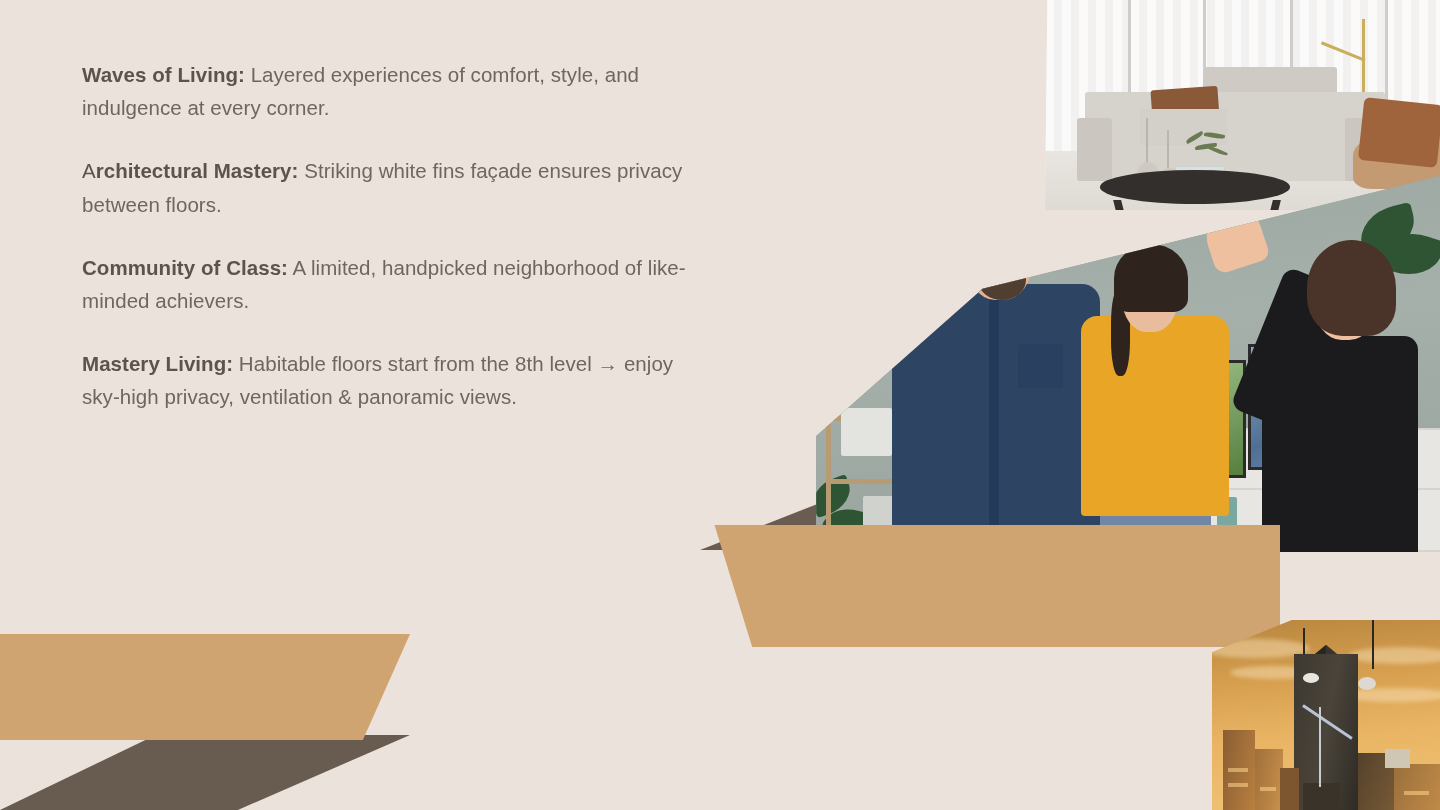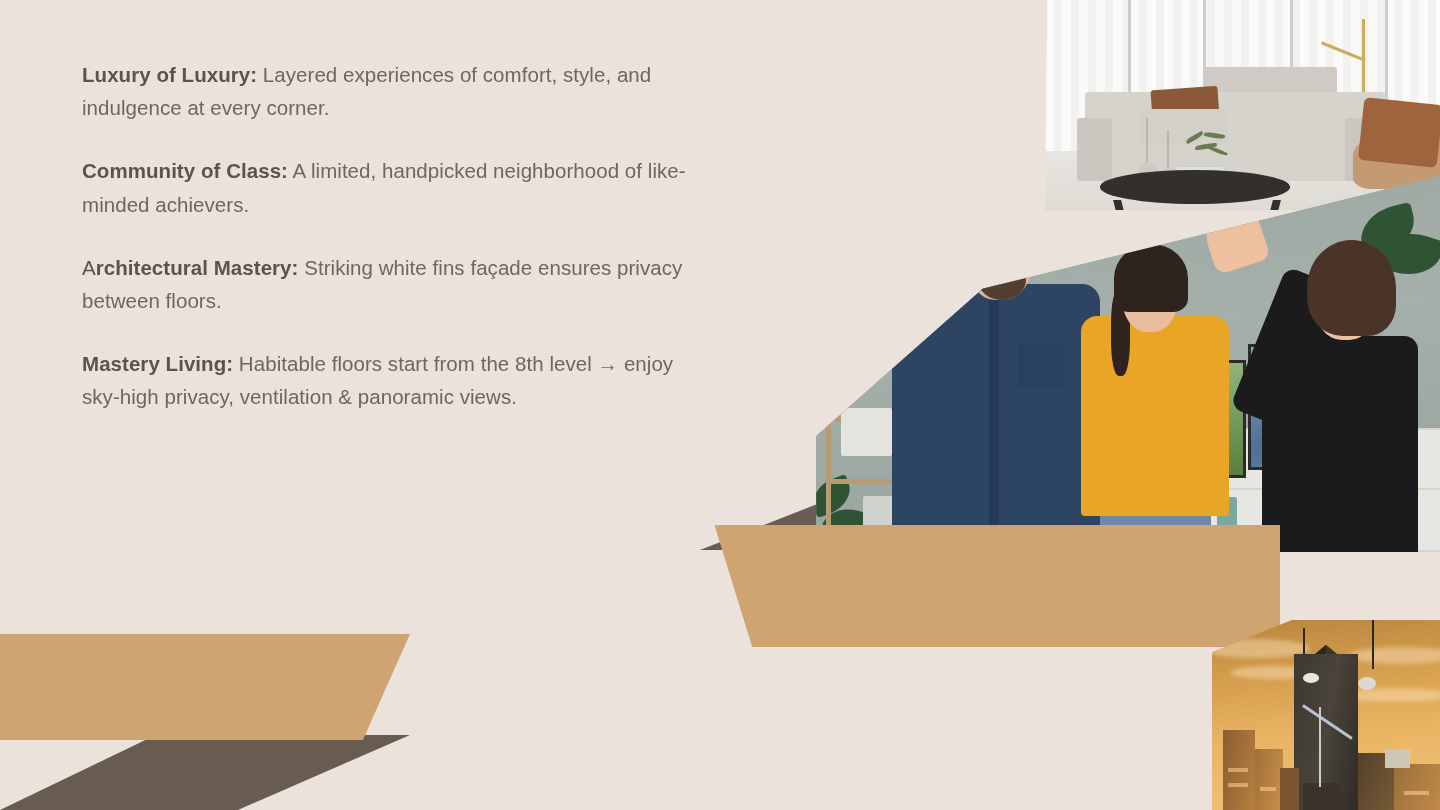--- a/index.html
+++ b/index.html
@@ -604,29 +604,29 @@
       <div class="ct-win" style="left:7%;bottom:12%;width:9%;height:2%"></div>
       <div class="ct-win" style="left:7%;bottom:20%;width:9%;height:2%"></div>
       <div class="ct-win" style="left:21%;bottom:10%;width:7%;height:2%"></div>
       <div class="ct-win" style="left:84%;bottom:8%;width:11%;height:2%"></div>
     </div>
   </div>
 
   <div class="text-col">
 
     <p class="bullet">
-      <span class="lead-pre"></span><span class="lead">Luxury of Luxury:</span><span> Layered experiences of comfort, style, and indulgence at every corner.</span>
+      <span class="lead-pre"></span><span class="lead">Waves of Living:</span><span> Layered experiences of comfort, style, and indulgence at every corner.</span>
+    </p>
+
+    <p class="bullet">
+      <span class="lead-pre">A</span><span class="lead">rchitectural Mastery:</span><span> Striking white fins façade ensures privacy between floors.</span>
     </p>
 
     <p class="bullet">
       <span class="lead-pre"></span><span class="lead">Community of Class:</span><span> A limited, handpicked neighborhood of like-minded achievers.</span>
-    </p>
-
-    <p class="bullet">
-      <span class="lead-pre">A</span><span class="lead">rchitectural Mastery:</span><span> Striking white fins façade ensures privacy between floors.</span>
     </p>
 
     <p class="bullet">
       <span class="lead-pre"></span><span class="lead">Mastery Living:</span><span> Habitable floors start from the 8th level → enjoy sky-high privacy, ventilation &amp; panoramic views.</span>
     </p>
   </div>
 
 </div>
 
 </body></html>

